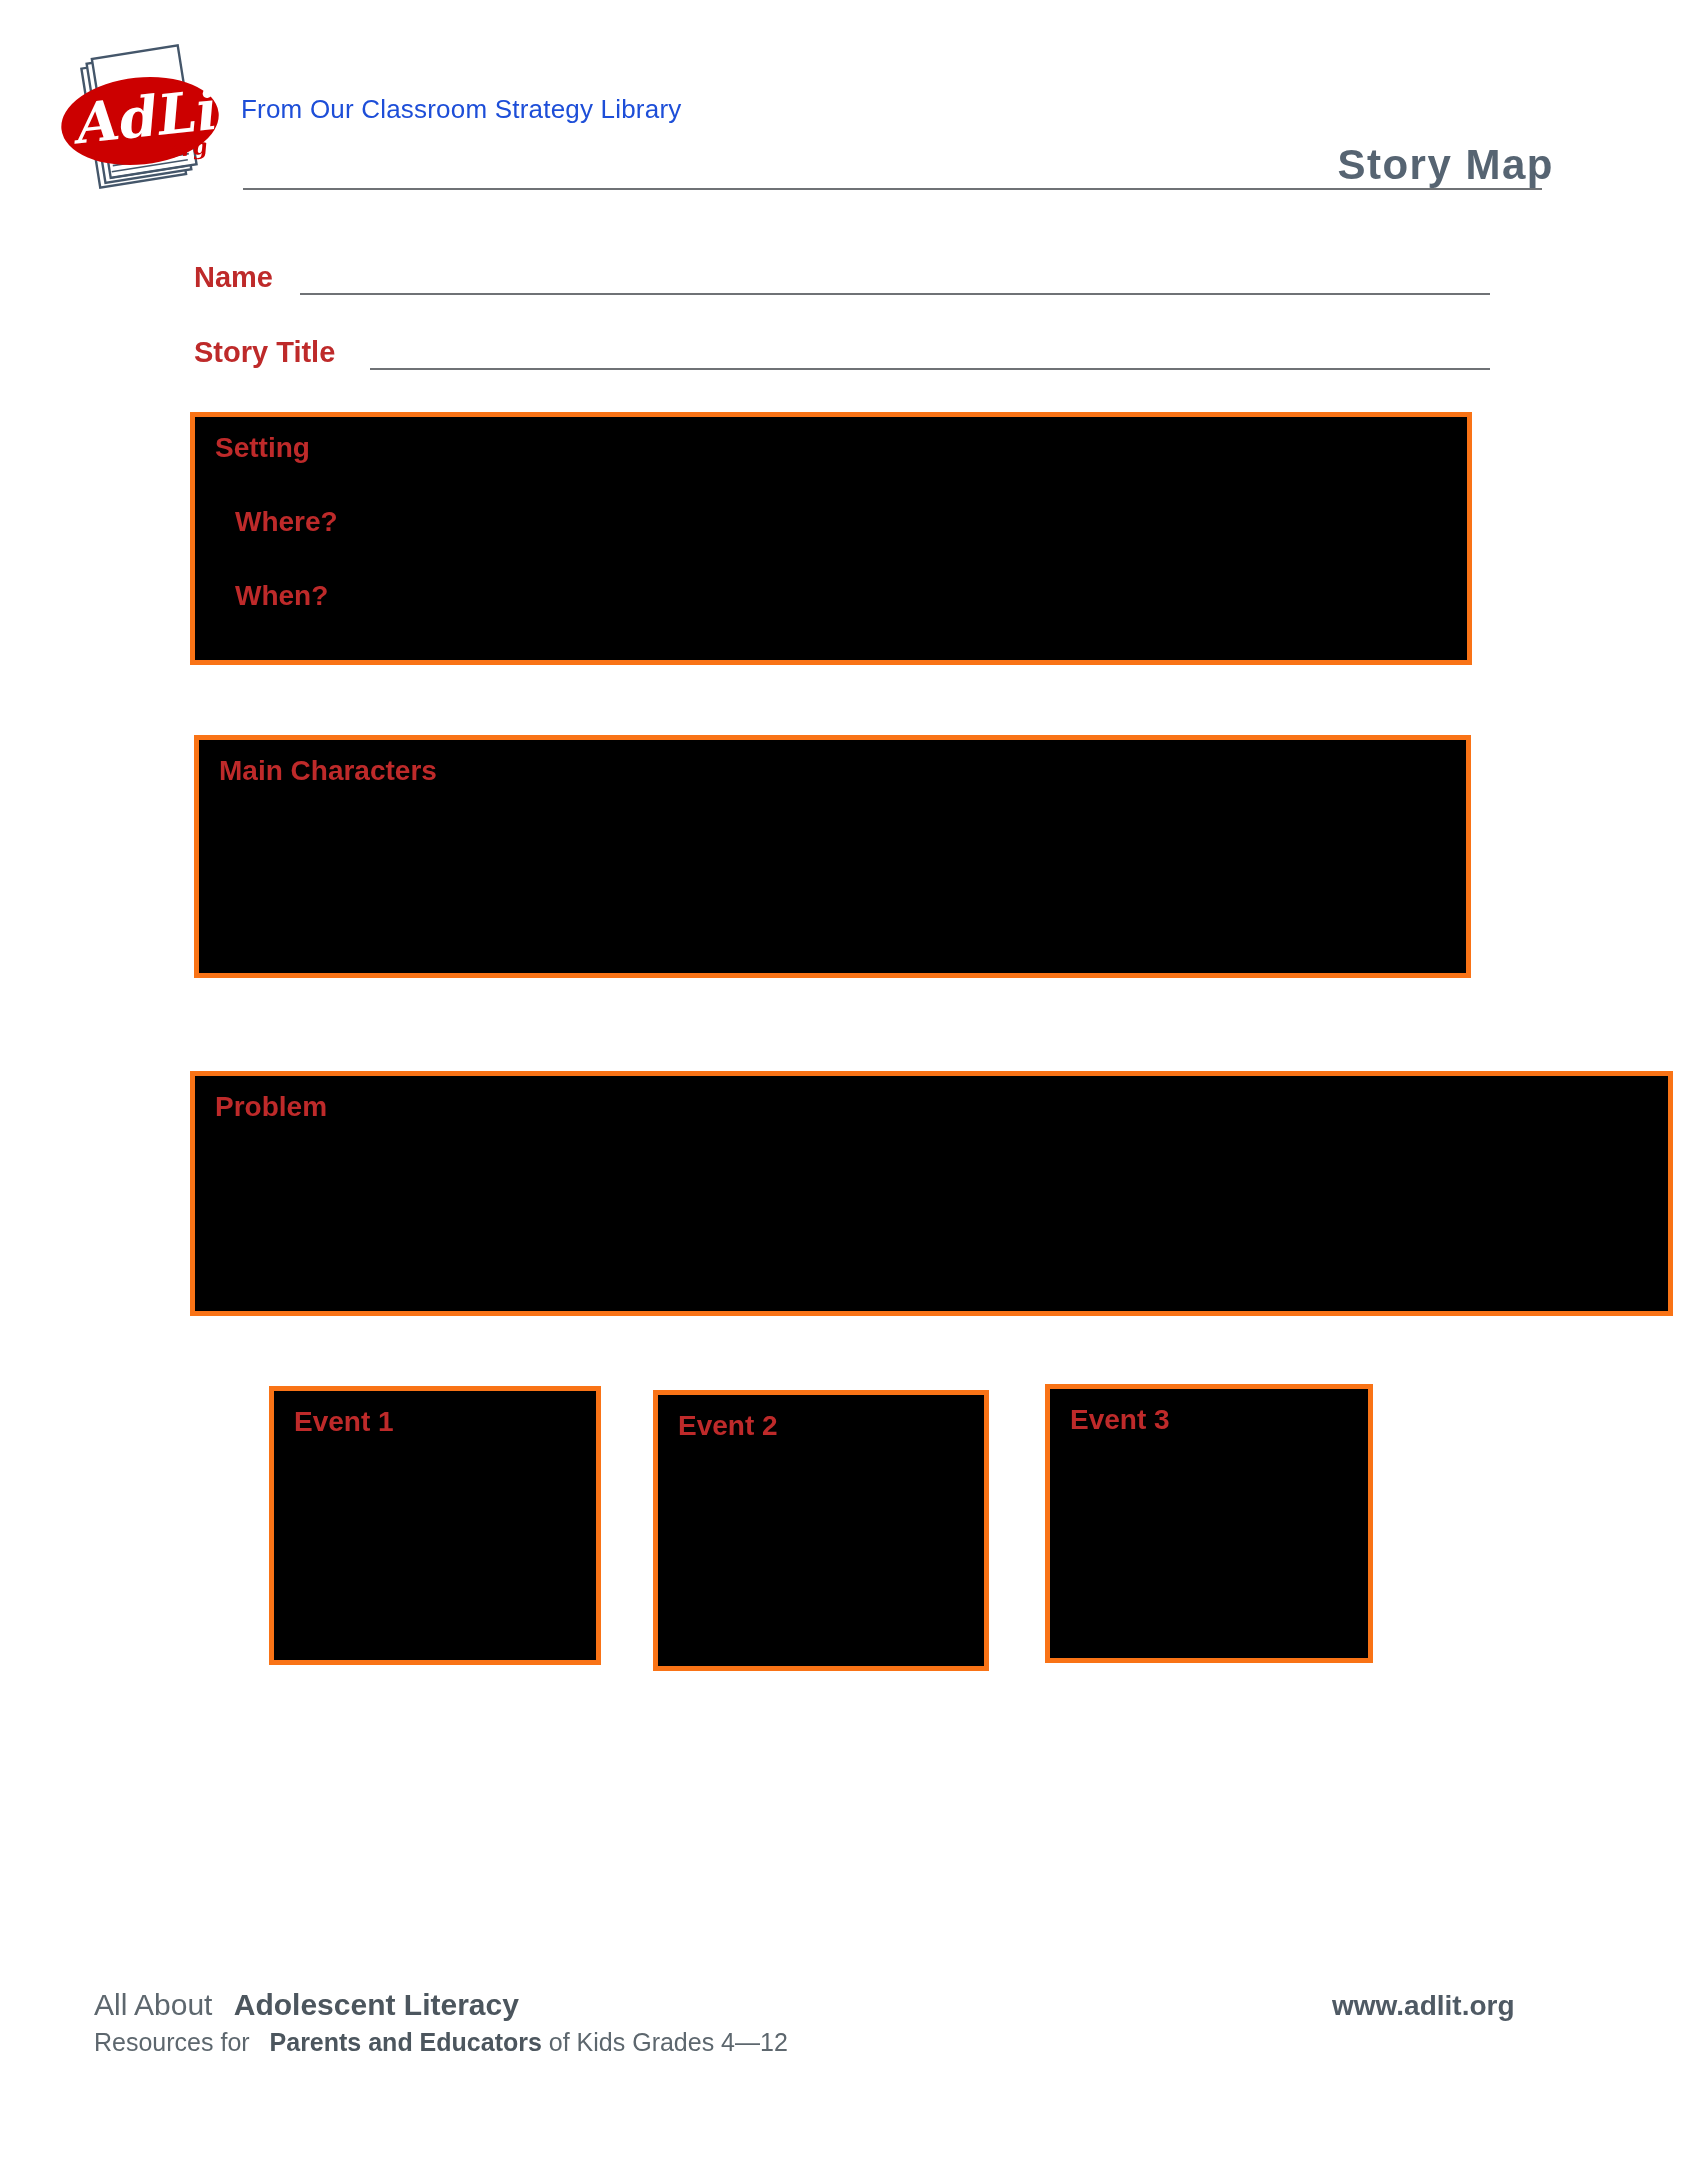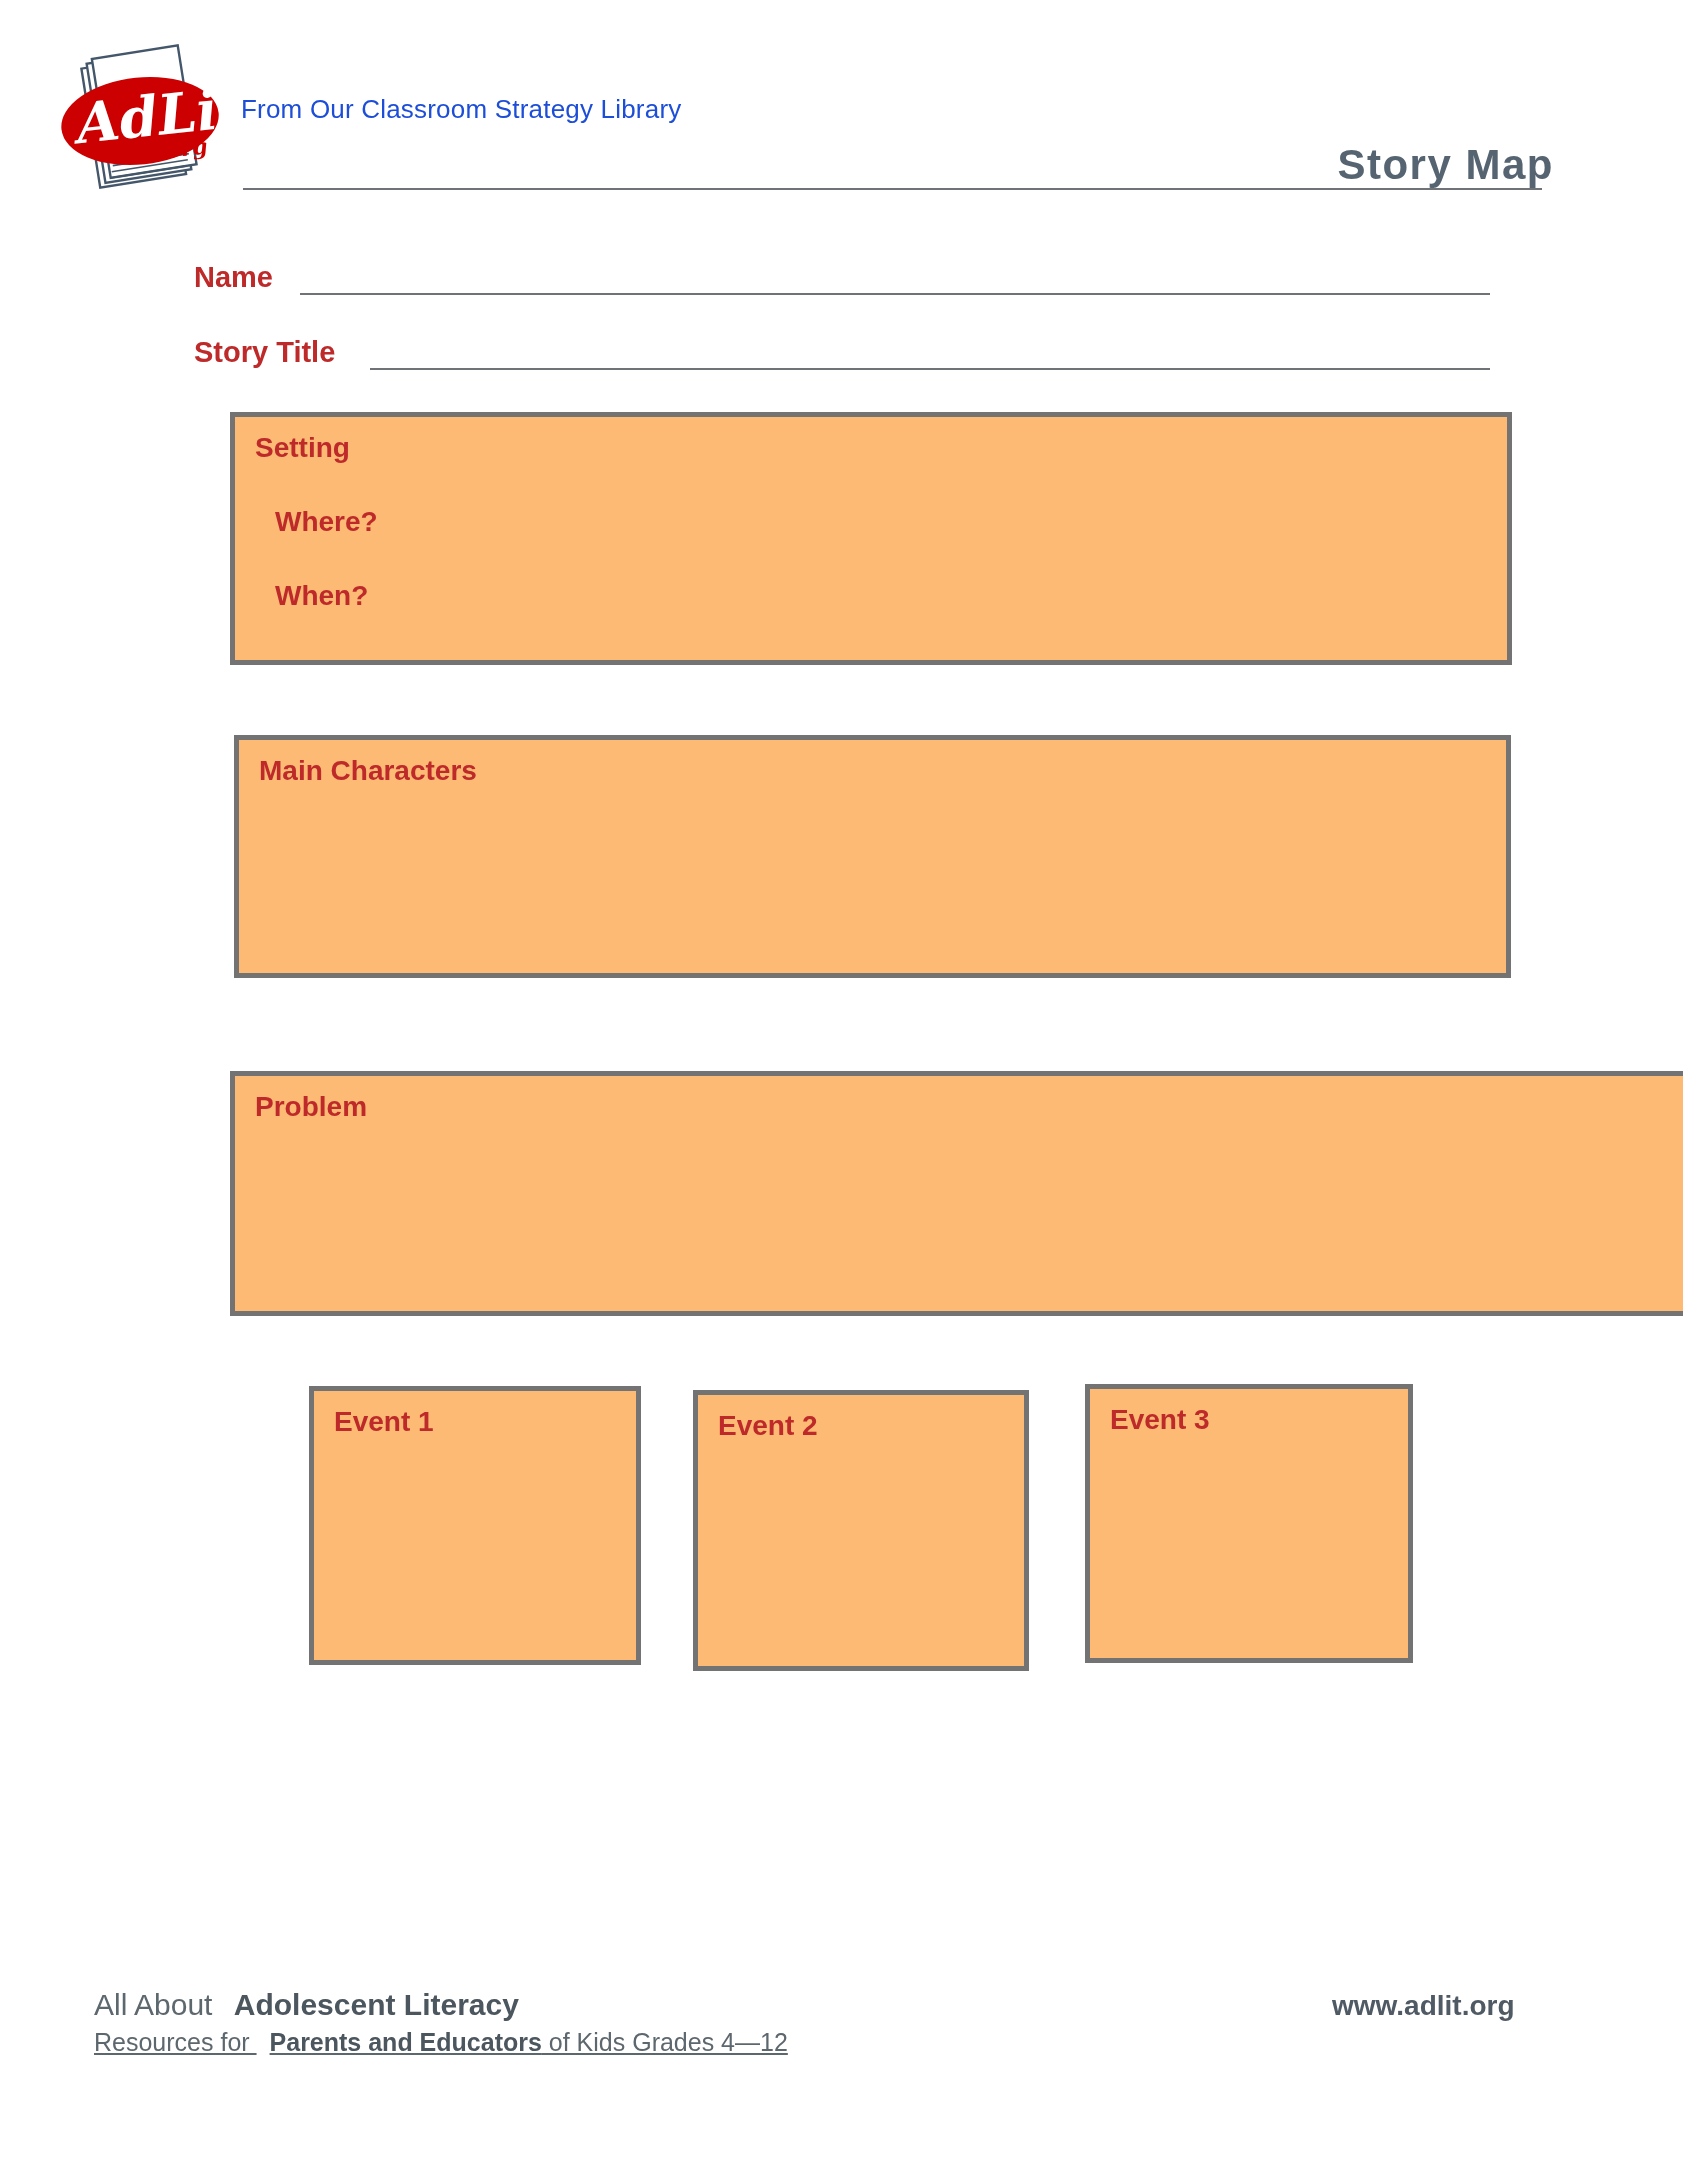--- a/index.html
+++ b/index.html
@@ -92,24 +92,23 @@
   }
 
   #field-name     { left: 194px; top: 261px; }
   #field-name .field-line     { left: 106px; top: 32px; width: 1190px; }
   #field-story    { left: 194px; top: 336px; }
   #field-story .field-line    { left: 176px; top: 32px; width: 1120px; }
 
   
   .box {
     position: absolute;
-    border: 5px solid #737373;
-    background: #fdba74;
+    border: 5px solid #f97316;
+    background: #000000;
     box-sizing: border-box;
-    margin-left: 40px;
   }
   .box-title {
     position: absolute;
     font-size: 28px;
     font-weight: bold;
     color: #be2a2a;
     white-space: nowrap;
   }
   .box > .box-title { left: 20px; top: 15px; }
   .sub-title {
@@ -150,21 +149,20 @@
     color: #5d676e;
     white-space: nowrap;
   }
   .footer-tagline-2 {
     position: absolute;
     left: 94px;
     top: 2028px;
     font-size: 25px;
     color: #5d676e;
     white-space: nowrap;
-    text-decoration: underline;
   }
   .footer-tagline-1 b, .footer-tagline-2 b { font-weight: bold; color: #4c565e; margin-left: 13px; }
   .footer-url {
     position: absolute;
     left: 1332px;
     top: 1990px;
     font-size: 28px;
     font-weight: bold;
     color: #4f5a64;
     white-space: nowrap;

